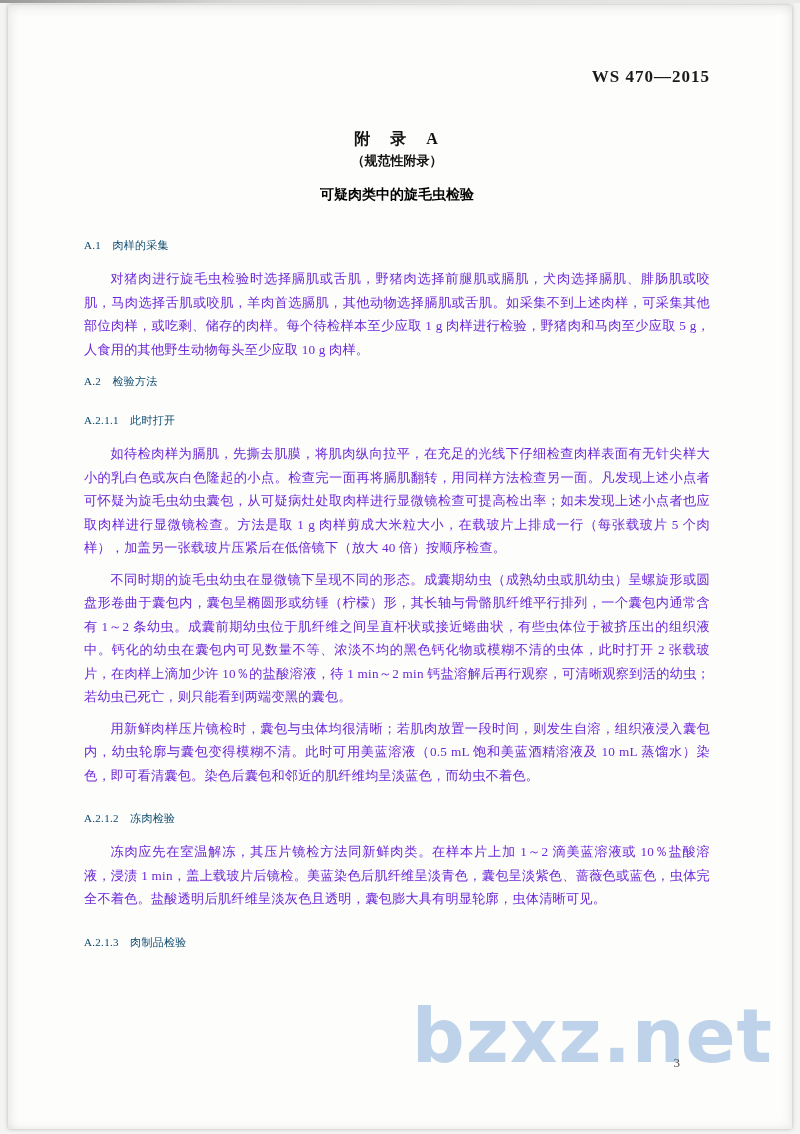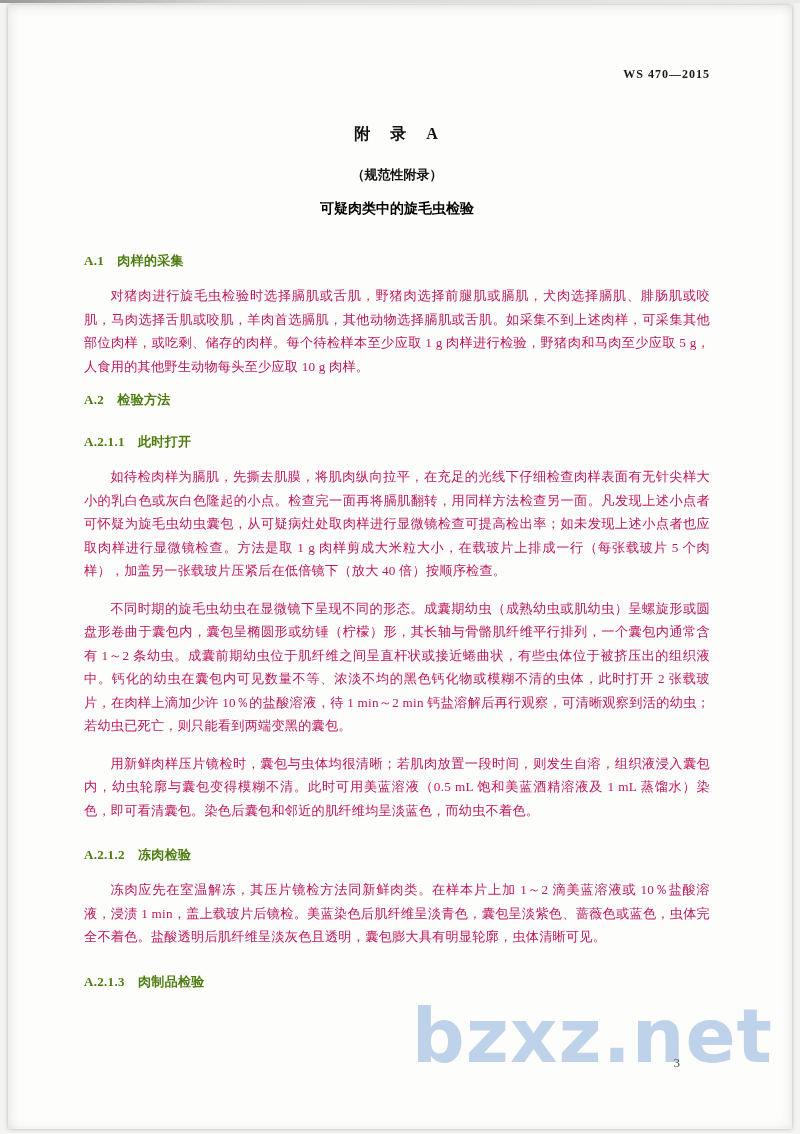--- a/index.html
+++ b/index.html
@@ -25,56 +25,56 @@
     padding: 62px 82px 0 76px;
     z-index: 1;
   }
   .scan-edge-top {
     position: absolute; left: 0; top: 0; width: 100%; height: 3px;
     background: linear-gradient(to right, #9a9a98, #d8d8d6 30%, #e9e9e7);
     z-index: 2;
   }
   .std-code {
     text-align: right;
-    font-size: 12px;
+    font-size: 17px;
     font-weight: 600;
     letter-spacing: 1px;
     color: #1a1a1a;
     margin-bottom: 42px;
   }
   .title-block { text-align: center; margin-bottom: 34px; }
   .title-line1 {
     font-size: 16px; font-weight: bold; color: #111;
-    letter-spacing: 2px; margin-bottom: 21px;
+    letter-spacing: 2px; margin-bottom: 2px;
   }
   .title-line2 {
     font-size: 13px; font-weight: bold; color: #111; margin-bottom: 16px;
   }
   .title-line3 {
     font-size: 14px; font-weight: bold; color: #000000;
   }
   h2.sec {
-    font-size: 13px;
-    font-weight: bold;
-    color: #4d7c0f;
+    font-size: 11px;
+    font-weight: normal;
+    color: #0c4a6e;
     margin: 24px 0 14px 0;
     letter-spacing: 0.3px;
   }
   h2.sec.major { margin-top: 13px; }
   p.para {
     font-size: 13.2px;
     line-height: 1.78;
-    color: #be185d;
+    color: #6d28d9;
     text-align: justify;
     text-indent: 2em;
     letter-spacing: 0.2px;
     position: relative;
     z-index: 3;
   }
-  p.para + p.para { margin-top: 14px; }
+  p.para + p.para { margin-top: 8px; }
   .watermark {
     position: absolute;
     right: 19px;
     bottom: 50px;
     font-family: "DejaVu Sans", "Liberation Sans", sans-serif;
     font-weight: bold;
     font-size: 74px;
     letter-spacing: 1px;
     color: rgba(138, 177, 216, 0.55);
     z-index: 2;
@@ -107,21 +107,21 @@
 
     <h2 class="sec">A.1　肉样的采集</h2>
     <p class="para">对猪肉进行旋毛虫检验时选择膈肌或舌肌，野猪肉选择前腿肌或膈肌，犬肉选择膈肌、腓肠肌或咬肌，马肉选择舌肌或咬肌，羊肉首选膈肌，其他动物选择膈肌或舌肌。如采集不到上述肉样，可采集其他部位肉样，或吃剩、储存的肉样。每个待检样本至少应取 1 g 肉样进行检验，野猪肉和马肉至少应取 5 g，人食用的其他野生动物每头至少应取 10 g 肉样。</p>
 
     <h2 class="sec major">A.2　检验方法</h2>
 
 
     <h2 class="sec">A.2.1.1　此时打开</h2>
     <p class="para">如待检肉样为膈肌，先撕去肌膜，将肌肉纵向拉平，在充足的光线下仔细检查肉样表面有无针尖样大小的乳白色或灰白色隆起的小点。检查完一面再将膈肌翻转，用同样方法检查另一面。凡发现上述小点者可怀疑为旋毛虫幼虫囊包，从可疑病灶处取肉样进行显微镜检查可提高检出率；如未发现上述小点者也应取肉样进行显微镜检查。方法是取 1 g 肉样剪成大米粒大小，在载玻片上排成一行（每张载玻片 5 个肉样），加盖另一张载玻片压紧后在低倍镜下（放大 40 倍）按顺序检查。</p>
     <p class="para">不同时期的旋毛虫幼虫在显微镜下呈现不同的形态。成囊期幼虫（成熟幼虫或肌幼虫）呈螺旋形或圆盘形卷曲于囊包内，囊包呈椭圆形或纺锤（柠檬）形，其长轴与骨骼肌纤维平行排列，一个囊包内通常含有 1～2 条幼虫。成囊前期幼虫位于肌纤维之间呈直杆状或接近蜷曲状，有些虫体位于被挤压出的组织液中。钙化的幼虫在囊包内可见数量不等、浓淡不均的黑色钙化物或模糊不清的虫体，此时打开 2 张载玻片，在肉样上滴加少许 10％的盐酸溶液，待 1 min～2 min 钙盐溶解后再行观察，可清晰观察到活的幼虫；若幼虫已死亡，则只能看到两端变黑的囊包。</p>
-    <p class="para">用新鲜肉样压片镜检时，囊包与虫体均很清晰；若肌肉放置一段时间，则发生自溶，组织液浸入囊包内，幼虫轮廓与囊包变得模糊不清。此时可用美蓝溶液（0.5 mL 饱和美蓝酒精溶液及 1 mL 蒸馏水）染色，即可看清囊包。染色后囊包和邻近的肌纤维均呈淡蓝色，而幼虫不着色。</p>
+    <p class="para">用新鲜肉样压片镜检时，囊包与虫体均很清晰；若肌肉放置一段时间，则发生自溶，组织液浸入囊包内，幼虫轮廓与囊包变得模糊不清。此时可用美蓝溶液（0.5 mL 饱和美蓝酒精溶液及 10 mL 蒸馏水）染色，即可看清囊包。染色后囊包和邻近的肌纤维均呈淡蓝色，而幼虫不着色。</p>
 
     <h2 class="sec">A.2.1.2　冻肉检验</h2>
     <p class="para">冻肉应先在室温解冻，其压片镜检方法同新鲜肉类。在样本片上加 1～2 滴美蓝溶液或 10％盐酸溶液，浸渍 1 min，盖上载玻片后镜检。美蓝染色后肌纤维呈淡青色，囊包呈淡紫色、蔷薇色或蓝色，虫体完全不着色。盐酸透明后肌纤维呈淡灰色且透明，囊包膨大具有明显轮廓，虫体清晰可见。</p>
 
     <h2 class="sec">A.2.1.3　肉制品检验</h2>
 
     <div class="watermark">bzxz.net</div>
     <div class="page-number">3</div>
 
   </div>

